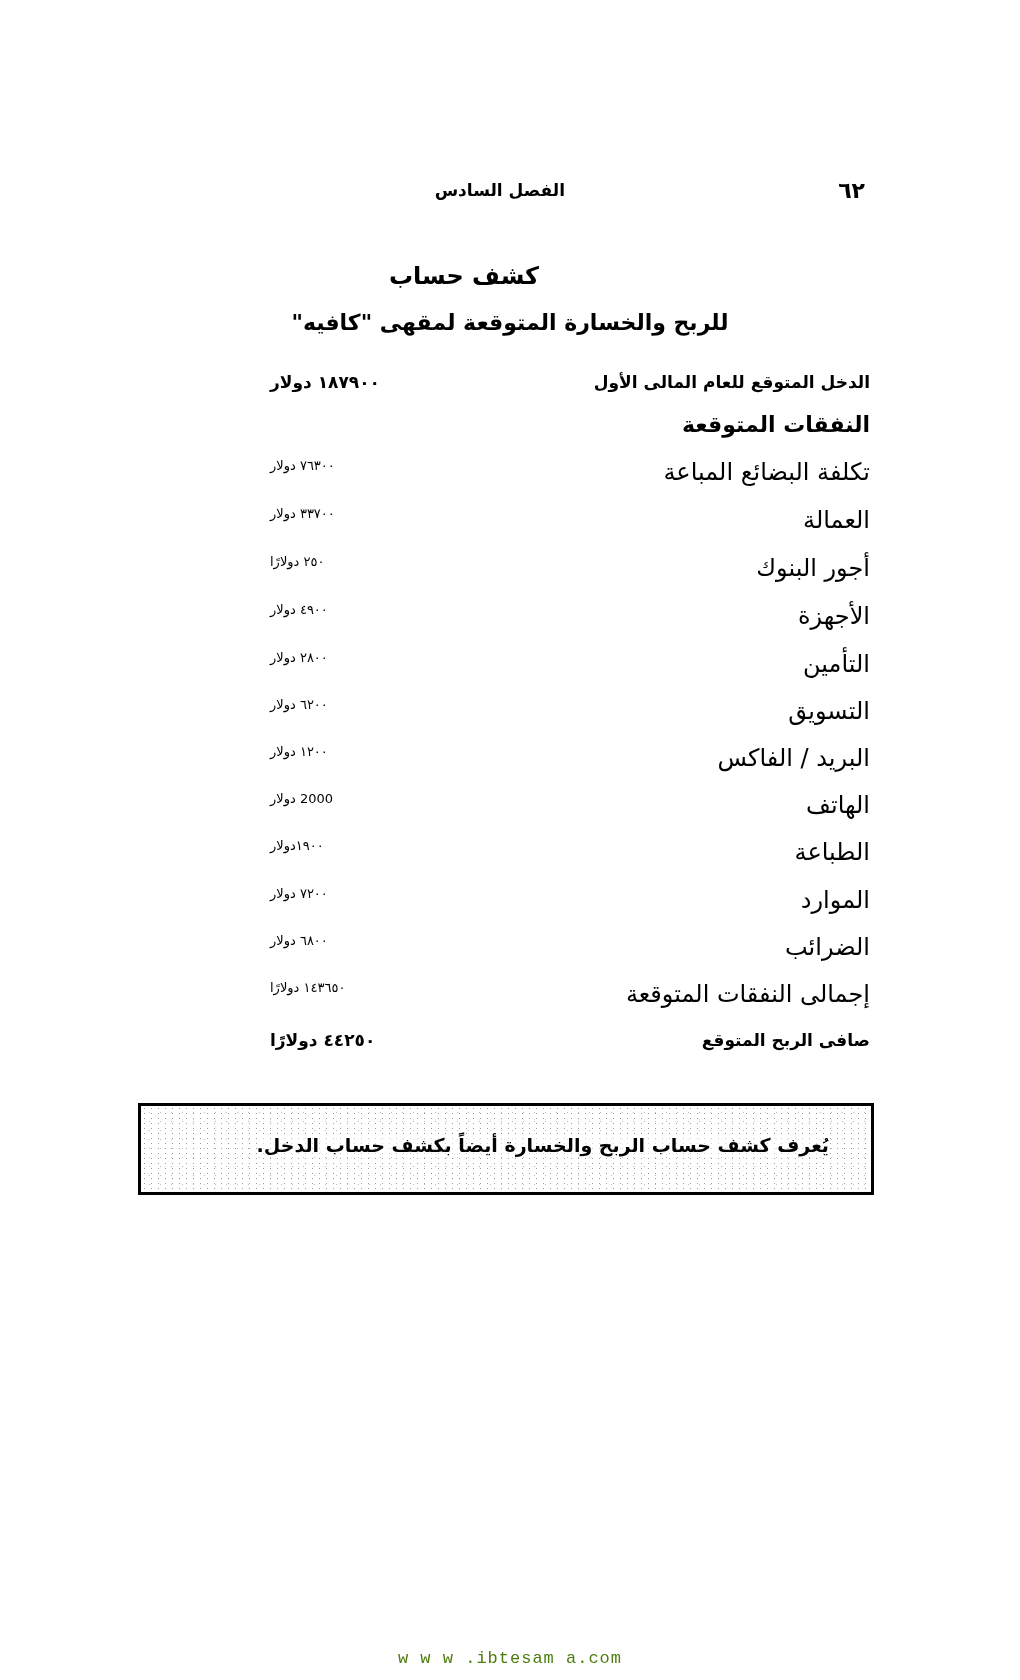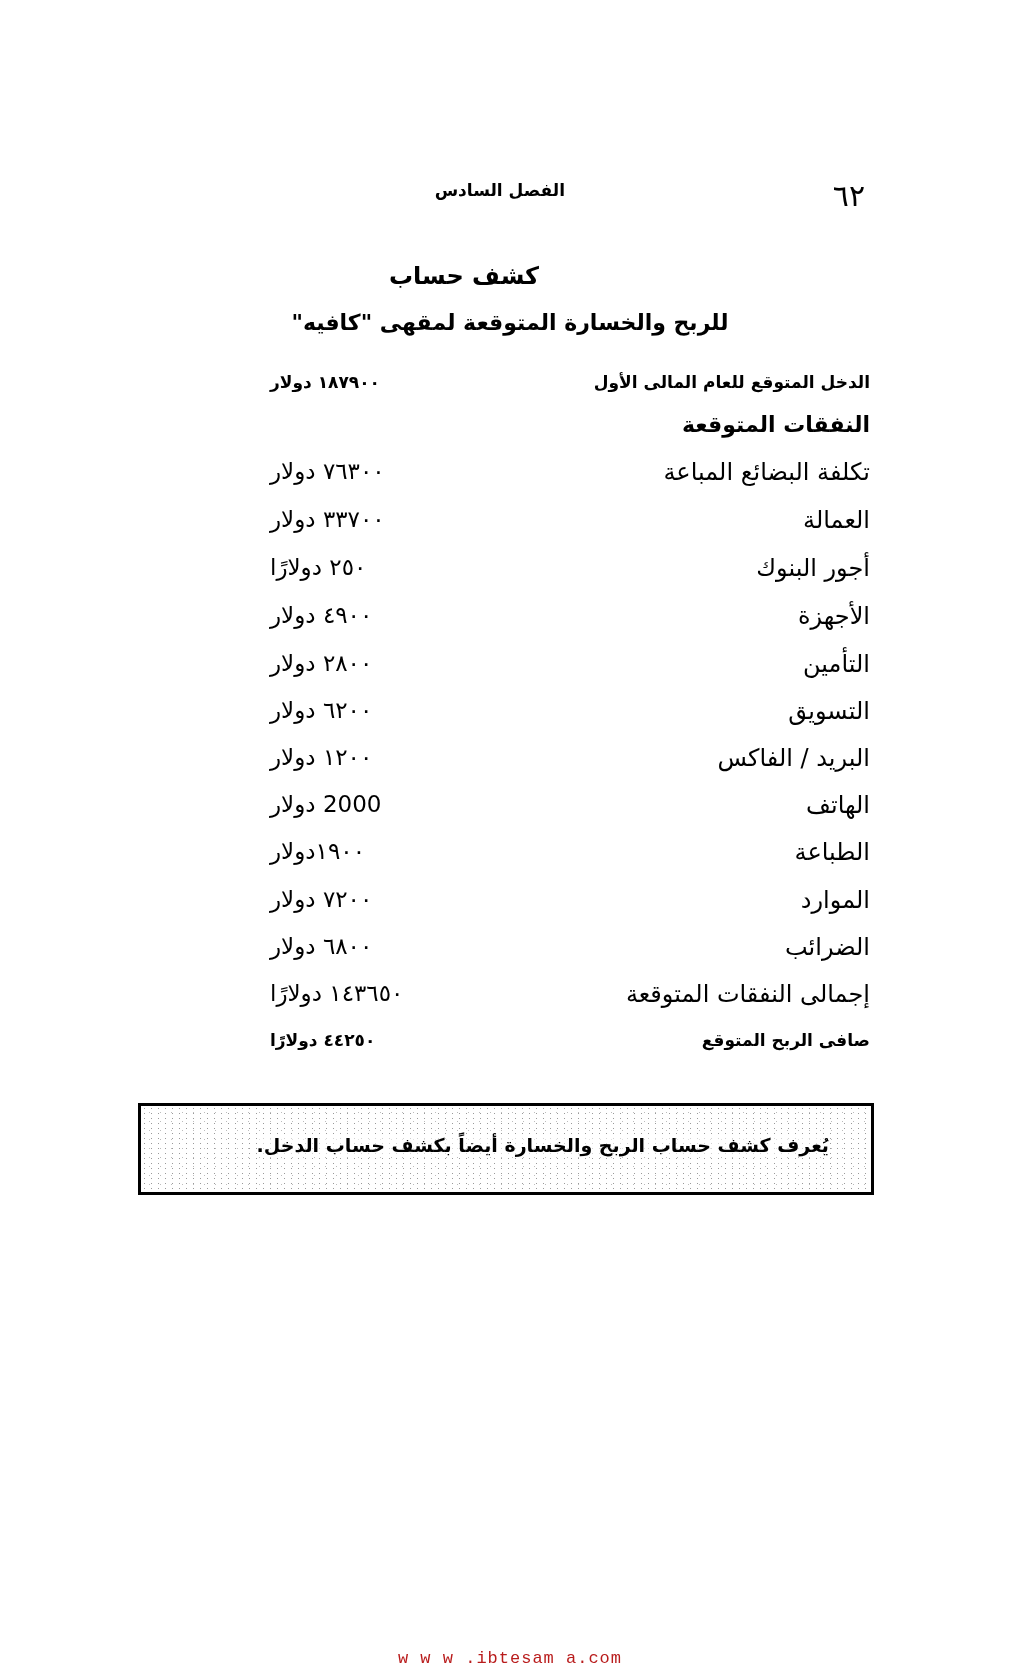--- a/index.html
+++ b/index.html
@@ -20,22 +20,22 @@
       position: absolute;
       top: 178px;
       left: 0;
       width: 1020px;
       height: 30px;
     }
     .page-number {
       position: absolute;
       right: 155px;
       top: 0;
-      font-size: 30px;
-      font-weight: normal;
+      font-size: 22px;
+      font-weight: bold;
     }
     .chapter-title {
       position: absolute;
       right: 455px;
       top: 2px;
       font-size: 17px;
       font-weight: bold;
       margin-left: 40px;
     }
     .statement-title {
@@ -68,21 +68,21 @@
       top: 0;
       font-size: 24px;
       white-space: nowrap;
     }
     .row .value {
       position: absolute;
       left: 0;
       top: 0;
       width: 170px;
       text-align: left;
-      font-size: 23px;
+      font-size: 13px;
       white-space: nowrap;
     }
     .row.bold-small .label,
     .row.bold-small .value {
       font-weight: bold;
       font-size: 17px;
     }
     .row.heading .label {
       font-weight: bold;
       font-size: 22px;
@@ -127,21 +127,21 @@
     }
     .watermark {
       position: absolute;
       bottom: 12px;
       left: 0;
       width: 1020px;
       text-align: center;
       direction: ltr;
       font-family: "Liberation Mono", monospace;
       font-size: 17px;
-      color: #b91c1c;
+      color: #4d7c0f;
       letter-spacing: 1px;
     }
   </style>
 </head>
 <body>
 
 <div class="header">
   <span class="page-number">٦٢</span>
   <span class="chapter-title">الفصل السادس</span>
 </div>

